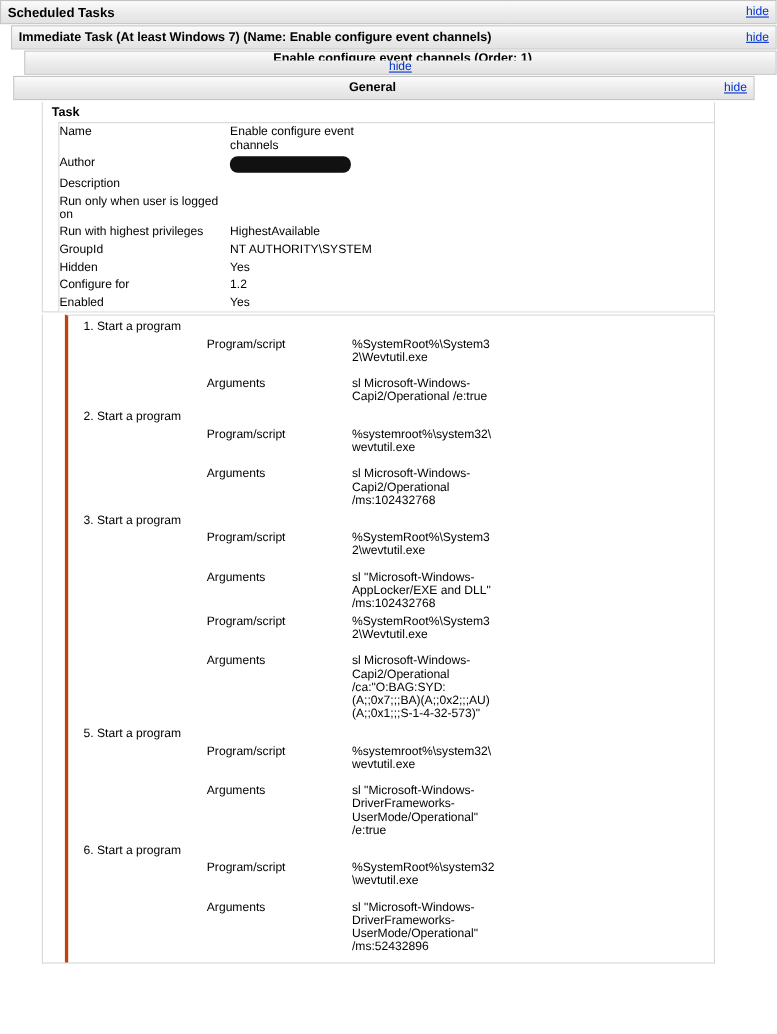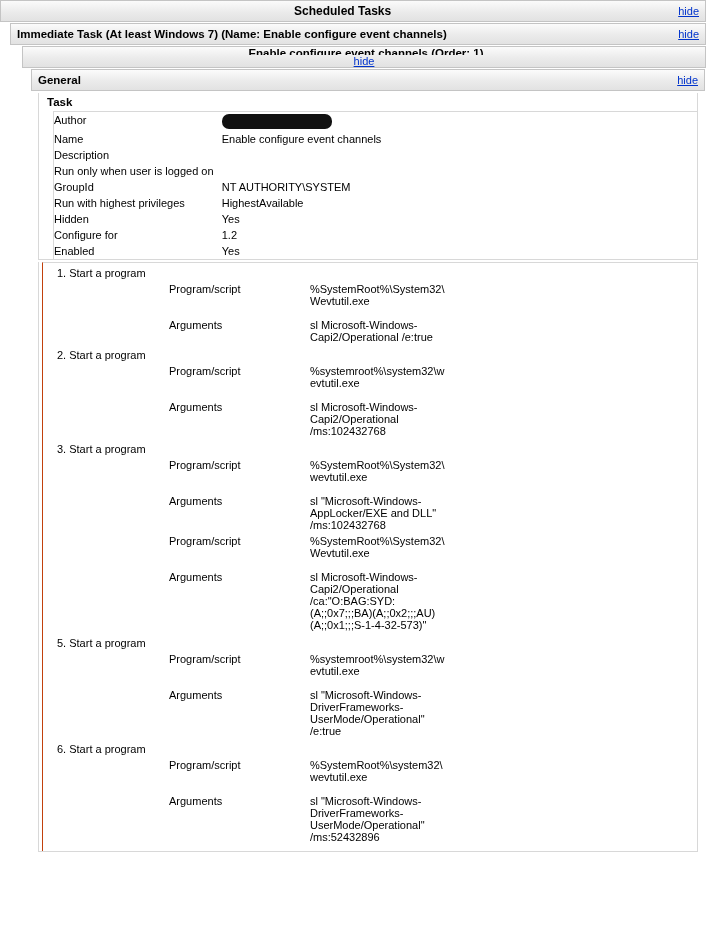--- a/index.html
+++ b/index.html
@@ -40,35 +40,35 @@
   .bar .hide-link {
     color: #0033cc;
     text-decoration: underline;
     font-size: 11px;
     margin-right: 4px;
     flex: 0 0 auto;
     cursor: pointer;
   }
 
   .lvl0 { height: 22px; margin: 0; padding: 0 2px 0 6px; font-size: 12px; }
-  .lvl0 .bar-title { font-size: 12px; text-align: center; }
+  .lvl0 .bar-title { font-size: 12px; }
 
   .lvl1 { height: 22px; margin: 1px 0 0 10px; width: 696px; padding: 0 2px 0 6px; gap: 15px; }
   .lvl1 .bar-title { font-size: 11.5px; }
 
   .lvl2 { height: 22px; margin: 1px 0 0 22px; width: 684px; padding: 0 2px 0 6px; flex-direction: column; }
   .lvl2 .bar-title { font-size: 11.5px; }
 
-  .lvl3 { height: 22px; margin: 1px 0 0 31px; width: 674px; padding: 0 2px 0 6px; }
+  .lvl3 { height: 22px; margin: 1px 0 0 12px; width: 674px; padding: 0 2px 0 6px; text-align: center; }
   .lvl3 .bar-title { font-size: 11.5px; }
 
   
   .panel {
     margin: 2px 0 0 38px;
-    width: 660px;
+    width: 612px;
     box-sizing: border-box;
     border: 1px solid #d8d8d8;
     border-top: none;
     background: #ffffff;
   }
   .section-head {
     font-weight: bold;
     font-size: 11.5px;
     padding: 3px 0 3px 8px;
     background: #ffffff;
@@ -106,22 +106,22 @@
 
   .action-item {
     font-size: 11px;
     padding: 4px 0 1px 14px;
     line-height: 13px;
   }
   table.kv.act td.k { padding-left: 126px; }
 
   .actions-body {
     border-top: 1px solid #d8d8d8;
-    border-left: 1px solid #c2410c;
-    margin-left: 3px;
+    border-left: 3px solid #c2410c;
+    margin-left: 20px;
     padding-bottom: 6px;
   }
   .spacer-row td { height: 4px; padding: 0; }
 </style>
 </head>
 <body>
 
 <div class="page">
 
   <div class="bar lvl0">
@@ -143,50 +143,50 @@
     <span class="bar-title">General</span>
     <span class="hide-link">hide</span>
   </div>
 
   <div class="panel">
     <div class="section-head">Task</div>
     <div class="section-body">
       <table class="kv">
         <tbody>
             <tr>
+          <td class="k">Name</td>
+          <td class="v">Enable configure event channels</td>
+          <td class="pad"></td>
+        </tr>
+        <tr>
           <td class="k">Author</td>
           <td class="v"><span class="redaction"></span></td>
           <td class="pad"></td>
         </tr>
         <tr>
-          <td class="k">Name</td>
-          <td class="v">Enable configure event channels</td>
-          <td class="pad"></td>
-        </tr>
-        <tr>
           <td class="k">Description</td>
           <td class="v"></td>
           <td class="pad"></td>
         </tr>
         <tr>
           <td class="k">Run only when user is logged on</td>
           <td class="v"></td>
           <td class="pad"></td>
         </tr>
         <tr>
+          <td class="k">Run with highest privileges</td>
+          <td class="v">HighestAvailable</td>
+          <td class="pad"></td>
+        </tr>
+        <tr>
           <td class="k">GroupId</td>
           <td class="v">NT AUTHORITY\SYSTEM</td>
           <td class="pad"></td>
         </tr>
         <tr>
-          <td class="k">Run with highest privileges</td>
-          <td class="v">HighestAvailable</td>
-          <td class="pad"></td>
-        </tr>
-        <tr>
           <td class="k">Hidden</td>
           <td class="v">Yes</td>
           <td class="pad"></td>
         </tr>
         <tr>
           <td class="k">Configure for</td>
           <td class="v">1.2</td>
           <td class="pad"></td>
         </tr>
         <tr>

